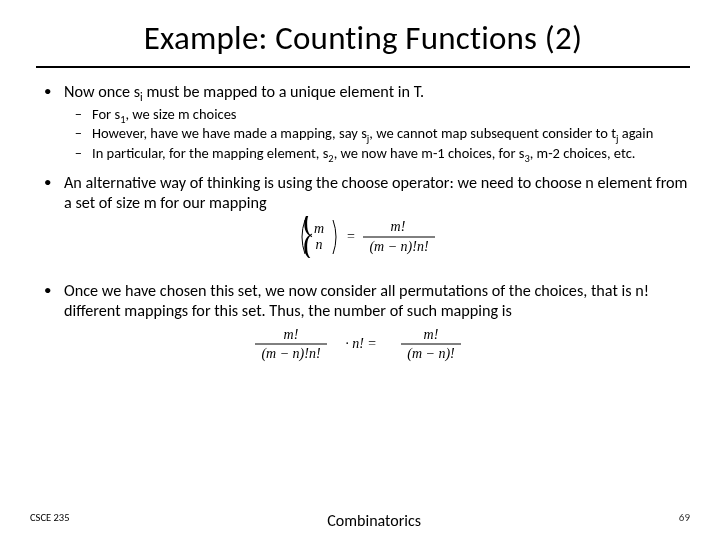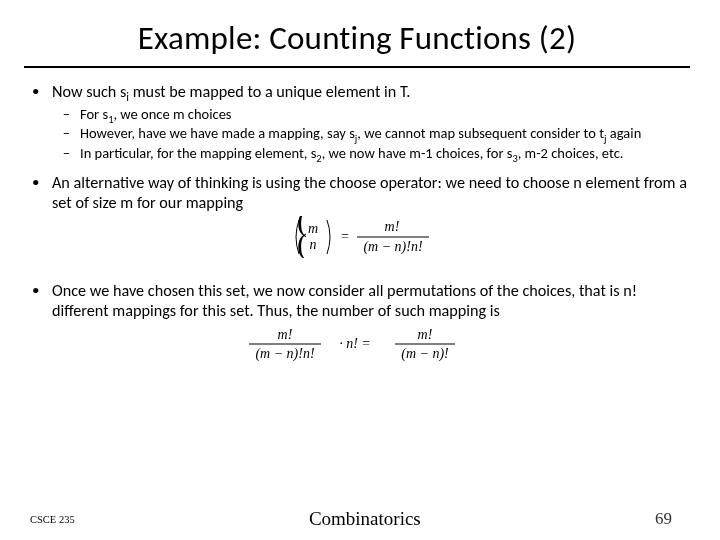--- a/index.html
+++ b/index.html
@@ -8,21 +8,21 @@
     height: 540px;
     background: #fff;
     font-family: Calibri, "Segoe UI", Arial, sans-serif;
     color: #000;
     position: relative;
     overflow: hidden;
   }
   .slide {
     width: 720px;
     height: 540px;
-    padding: 18px 30px 0 24px;
+    padding: 18px 30px 0 36px;
     position: relative;
   }
   .title {
     font-size: 33px;
     font-weight: 400;
     text-align: center;
     padding: 0 10px 8px 10px;
     letter-spacing: 0.2px;
   }
   .title-rule {
@@ -65,50 +65,49 @@
     text-align: center;
     margin: 2px 0 10px 0;
   }
   .formula-row svg { display: inline-block; }
   .gap { height: 8px; }
   .gap2 { height: 2px; }
   .footer {
     position: absolute;
     bottom: 10px;
     left: 30px;
-    right: 48px;
+    right: 30px;
     display: flex;
-    align-items: center;
+    align-items: flex-start;
     font-size: 11px;
-    font-family: Liberation Serif, serif;
   }
   .footer .course { flex: 0 0 auto; font-size: 10.5px; }
-  .footer .center { flex: 1; text-align: center; font-size: 19px; }
-  .footer .page { flex: 0 0 auto; font-size: 17px; color: #333; }
+  .footer .center { flex: 1; text-align: center; font-size: 16px; }
+  .footer .page { flex: 0 0 auto; font-size: 11px; color: #333; }
 </style>
 </head>
 <body>
 
 <div class="slide">
   <h1 class="title">Example: Counting Functions (2)</h1>
   <hr class="title-rule">
 
   <div class="content">
 
     <div class="b1">
       <div class="dot">•</div>
       <div class="txt">
-        <span>Now such s</span><span class="sub">i</span><span> must be mapped to a unique element in T.</span>
+        <span>Now once s</span><span class="sub">i</span><span> must be mapped to a unique element in T.</span>
       </div>
     </div>
 
     <div class="b2">
       <div class="dash">–</div>
       <div class="txt">
-        <span>For s</span><span class="sub">1</span><span>, we once m choices</span>
+        <span>For s</span><span class="sub">1</span><span>, we size m choices</span>
       </div>
     </div>
 
     <div class="b2">
       <div class="dash">–</div>
       <div class="txt">
         <span>However, have we have made a mapping, say s</span><span class="sub">j</span><span>, we cannot map subsequent consider to t</span><span class="sub">j</span><span> again</span>
       </div>
     </div>
 

